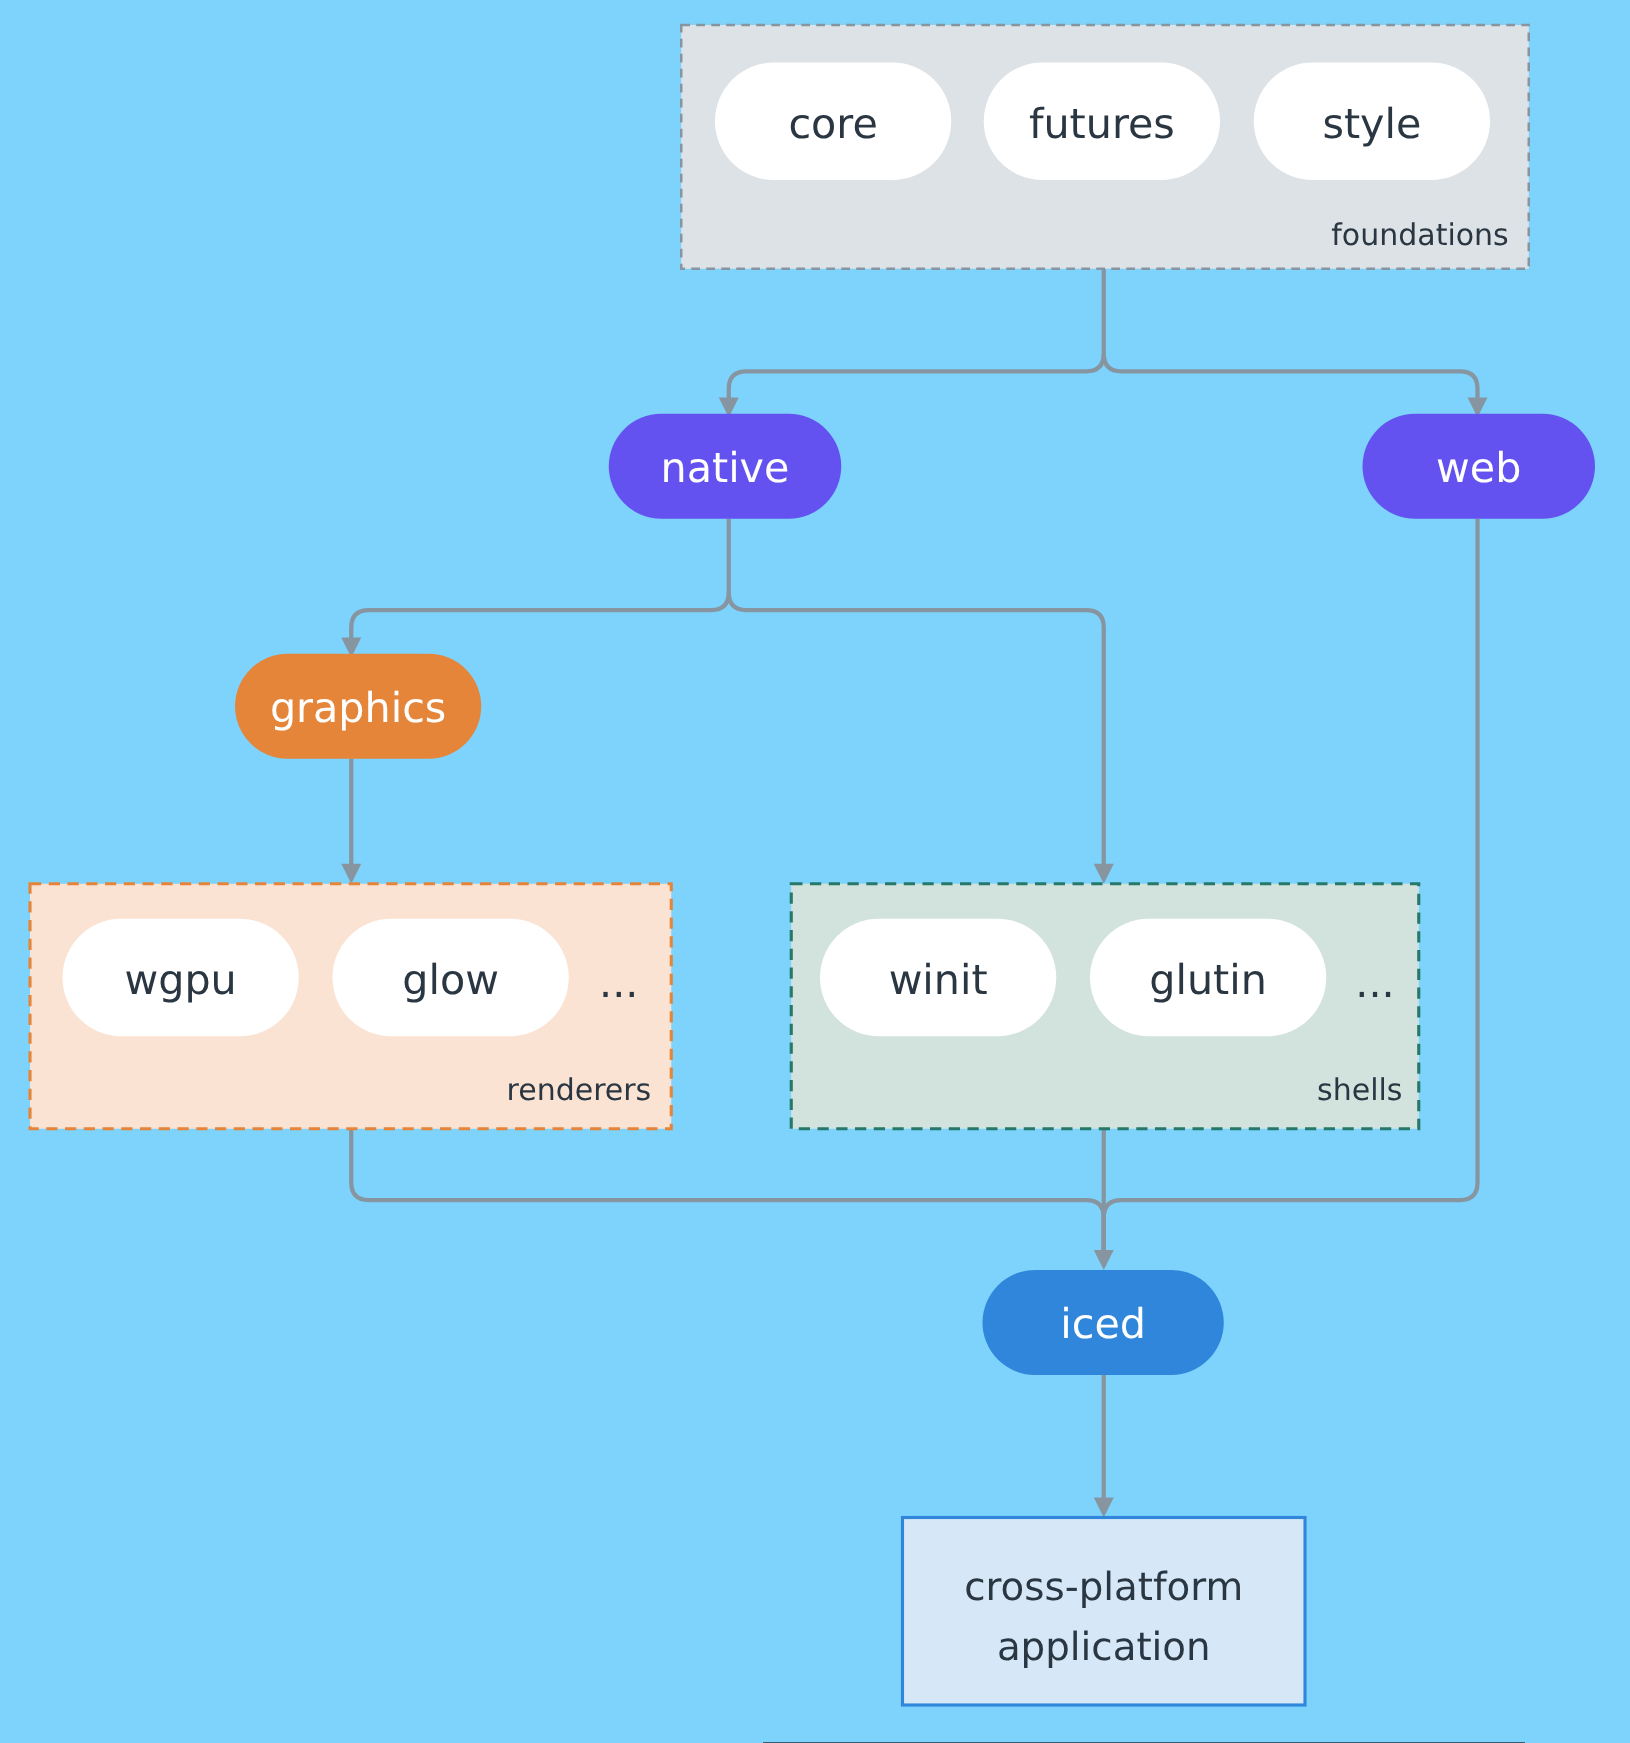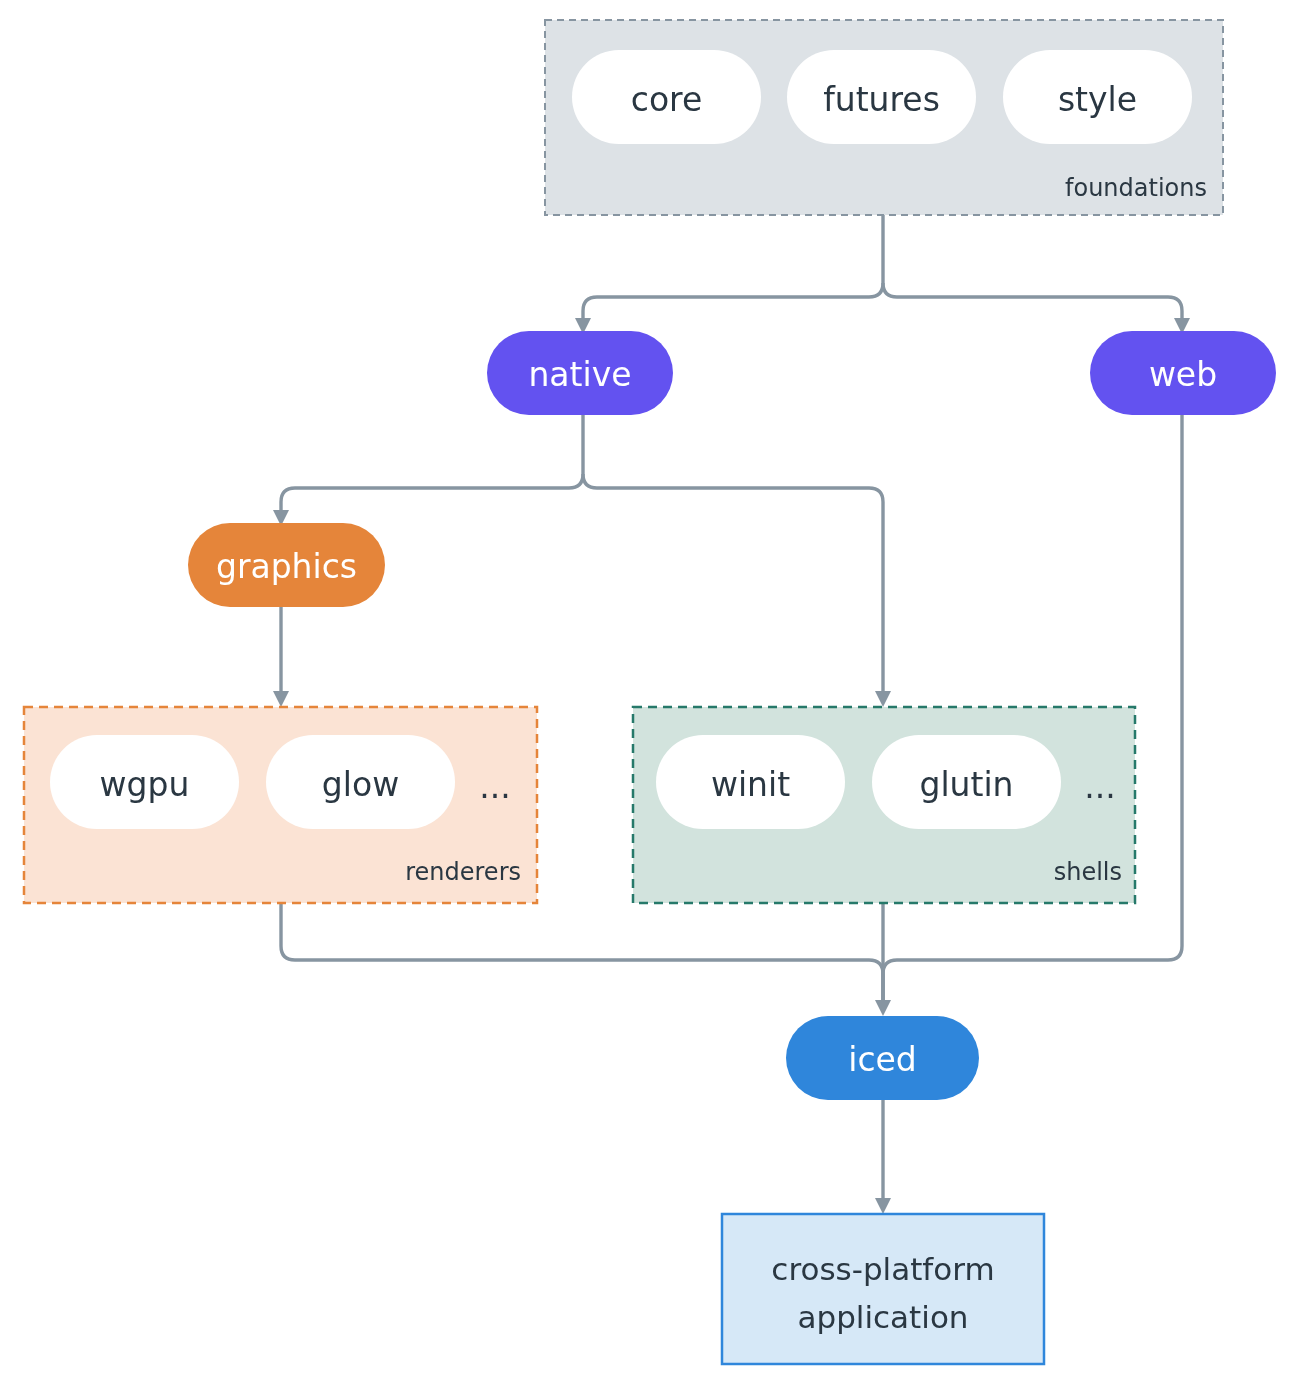--- a/index.html
+++ b/index.html
@@ -4,21 +4,21 @@
 <style>
   html, body {
     margin: 0;
     padding: 0;
     background: #000000;
   }
   #diagram-root {
     position: relative;
     width: 1304px;
     height: 1394px;
-    background: #ffffff;
+    background: #7dd3fc;
     font-family: "DejaVu Sans", "Liberation Sans", sans-serif;
     overflow: hidden;
   }
   svg#diagram-svg {
     position: absolute;
     top: 0;
     left: 0;
     width: 1304px;
     height: 1394px;
     display: block;

